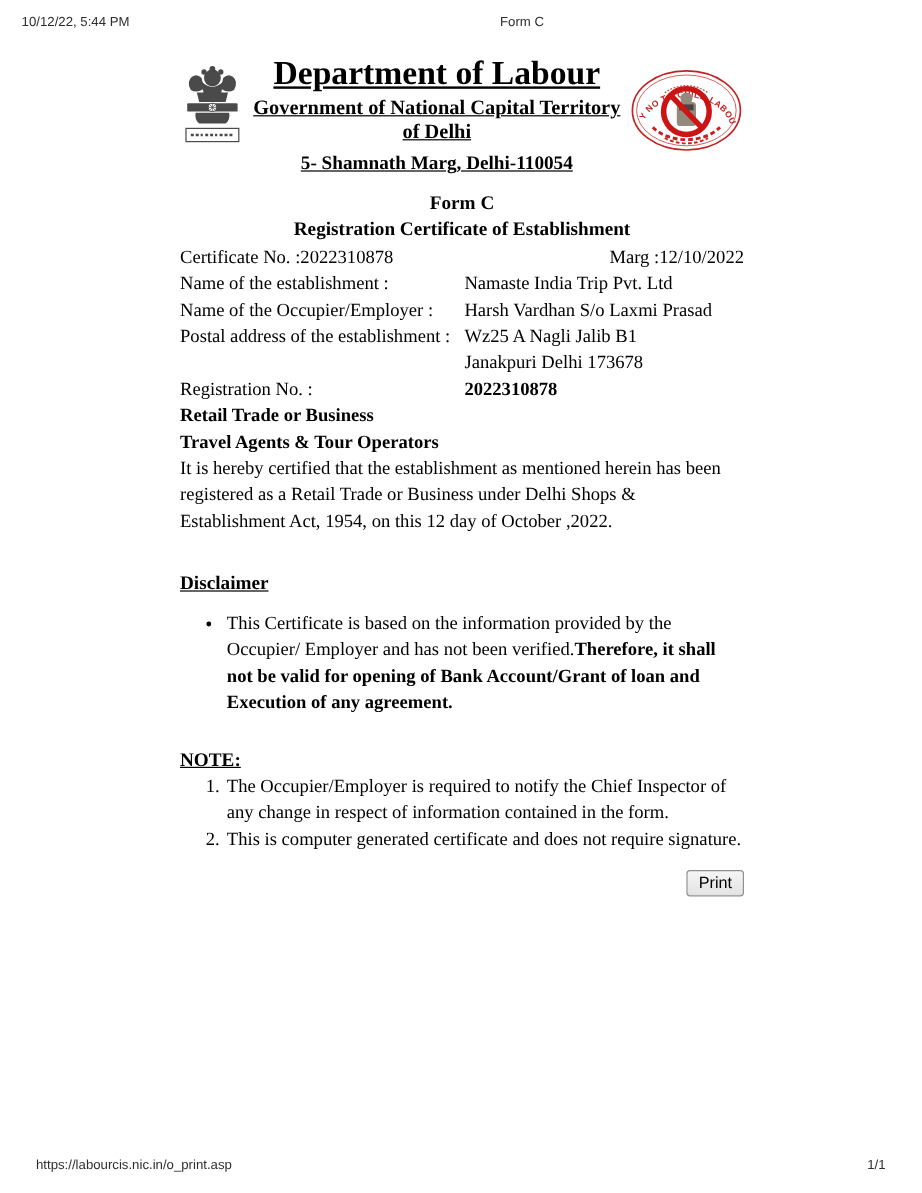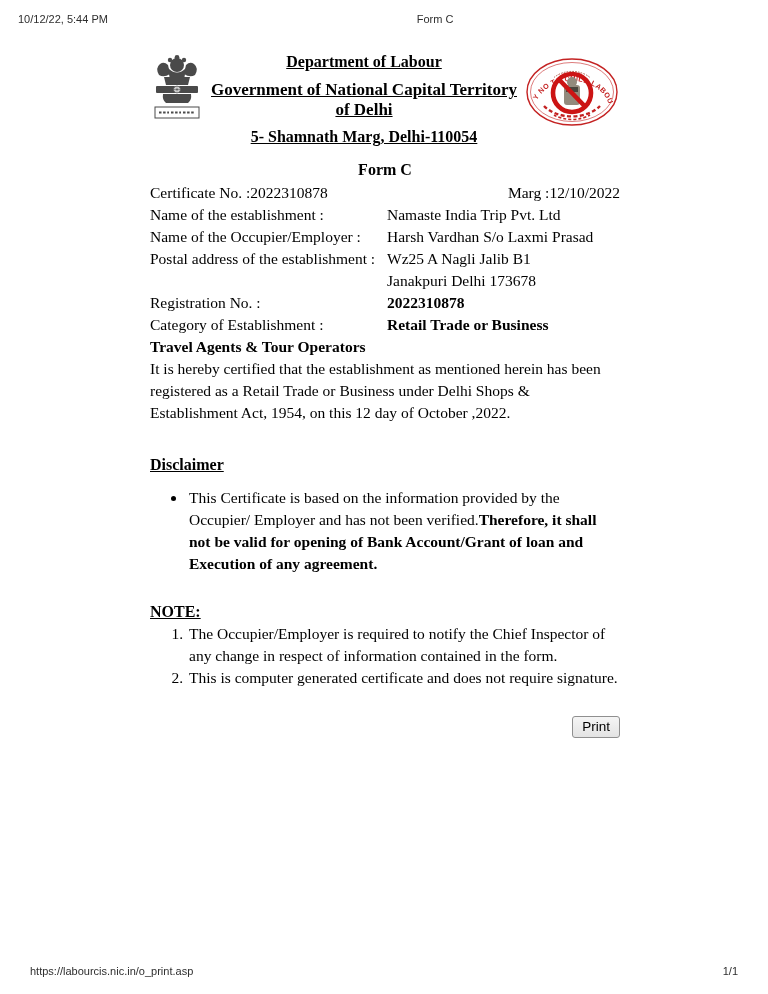--- a/index.html
+++ b/index.html
@@ -24,21 +24,21 @@
   .doc {
     position:absolute; left:150px; top:48px; width:470px;
     font-size:15.5px; line-height:22px;
   }
   .doc-header { display:flex; align-items:flex-start; }
   .emblem { width:54px; height:70px; flex:none; margin-top:7px; }
   .heading-block { flex:1; text-align:center; padding:0 3px; }
   .logo { width:96px; height:72px; flex:none; margin-top:8px; }
 
   .dept-title {
-    font-size:16px; font-weight:bold; line-height:27px;
+    font-size:28px; font-weight:bold; line-height:27px;
     text-decoration:underline;
   }
   .govt-title {
     font-size:17px; font-weight:bold; line-height:20px;
     text-decoration:underline; margin-top:5px;
   }
   .addr-title {
     font-size:16px; font-weight:bold; line-height:20px;
     text-decoration:underline; margin-top:7px;
   }
@@ -60,21 +60,21 @@
     text-decoration:underline;
   }
   .disclaimer-heading { margin-top:30px; }
   .disclaimer-list { margin-top:11px; padding-left:37px; }
   .disclaimer-list li { padding-left:2px; }
 
   .note-heading { margin-top:26px; }
   .note-list { padding-left:37px; }
   .note-list li { padding-left:2px; }
 
-  .btn-row { text-align:right; margin-top:26px; padding-right:0; }
+  .btn-row { text-align:right; margin-top:14px; padding-right:0; }
   .print-btn {
     font-family:"Liberation Sans","DejaVu Sans",sans-serif;
     font-size:13.5px; color:#000;
     background:linear-gradient(#f5f5f5,#e3e3e3);
     border:1px solid #8f8f8f; border-radius:3px;
     padding:2px 9px 3px 9px; cursor:pointer;
   }
 </style>
 </head>
 <body>
@@ -147,20 +147,21 @@
 
       <circle cx="48" cy="37" r="19" fill="none" stroke="#cc1414" stroke-width="4.6"></circle>
       <line x1="35" y1="23.5" x2="61" y2="50.5" stroke="#cc1414" stroke-width="4.6"></line>
 
       <path d="M20,50 A34,24 0 0 0 76,50" fill="none" stroke="#c42222" stroke-width="2.4" stroke-dasharray="4 2.4"></path>
       <path d="M30,59 A26,16 0 0 0 66,59" fill="none" stroke="#c42222" stroke-width="1.6" stroke-dasharray="3 2"></path>
     </svg>
   </div>
 
   <div class="form-title">Form C</div>
+  <div class="form-subtitle">Registration Certificate of Establishment</div>
 
   <div class="certno-row">
     <span><span>Certificate No. :</span><span>2022310878</span></span>
     <span><span>Marg :</span><span>12/10/2022</span></span>
   </div>
 
   <div class="info-row">
     <div class="info-label">Name of the establishment :</div>
     <div class="info-value">Namaste India Trip Pvt. Ltd</div>
   </div>
@@ -173,21 +174,20 @@
     <div class="info-value">
       <div>Wz25 A Nagli Jalib B1</div>
       <div>Janakpuri Delhi 173678</div>
     </div>
   </div>
   <div class="info-row">
     <div class="info-label">Registration No. :</div>
     <div class="info-value bold">2022310878</div>
   </div>
   <div class="info-row">
-    <div class="info-label">Category of Establishment :</div>
     <div class="info-value bold">Retail Trade or Business</div>
   </div>
   <div class="info-row">
     <div class="info-value bold">Travel Agents &amp; Tour Operators</div>
   </div>
 
   <p class="cert-paragraph">It is hereby certified that the establishment as mentioned herein has been registered as a Retail Trade or Business under Delhi Shops &amp; Establishment Act, 1954, on this 12 day of October ,2022.</p>
 
   <div class="section-heading disclaimer-heading">Disclaimer</div>
   <ul class="disclaimer-list">

